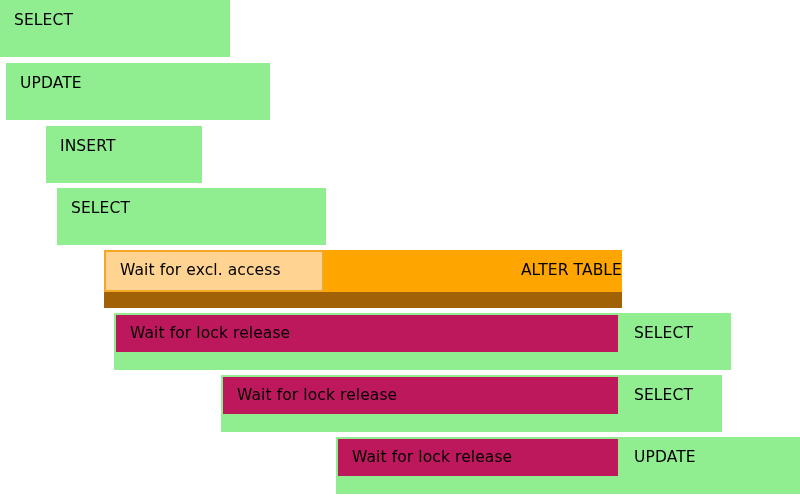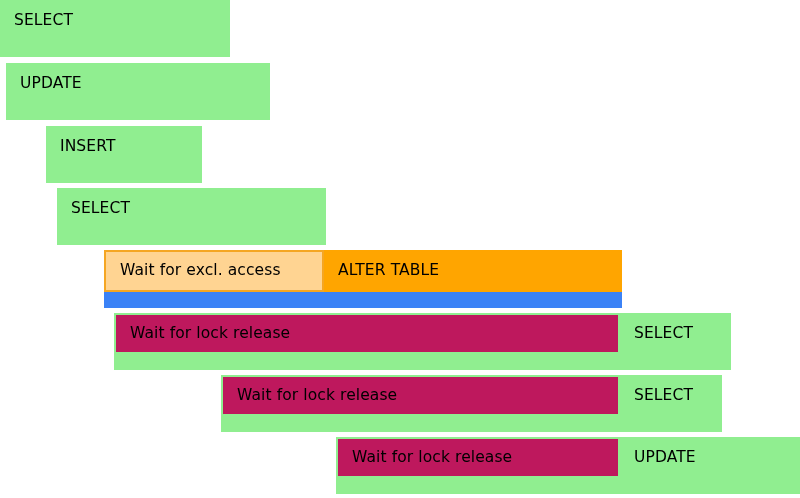--- a/index.html
+++ b/index.html
@@ -39,34 +39,35 @@
     color: #000000;
     line-height: 1;
     padding-left: 14px;
     letter-spacing: 0.1px;
   }
   .solid-green {
     background: #90ee90;
   }
   .solid-orange {
     background: #ffa500;
+    justify-content: flex-end;
   }
   .wait-orange {
     background: #ffd492;
     border: 2px solid #f5a623;
   }
   .wait-green {
     background: #be185d;
     border: 2px solid #90ee90;
   }
   .outer-green {
     background: #90ee90;
   }
   .outer-orange {
-    background: #3b82f6;
+    background: #a16207;
   }
 </style>
 </head>
 <body>
 
 <div id="timeline" style="background: rgb(255, 255, 255);">
     <div class="bar outer-green" style="left: 0px; top: 0px; width: 230px; height: 57px;">
       <div class="seg solid-green" style="left: 0px; width: 230px;">
         <span class="seg-label">SELECT</span>
       </div>

